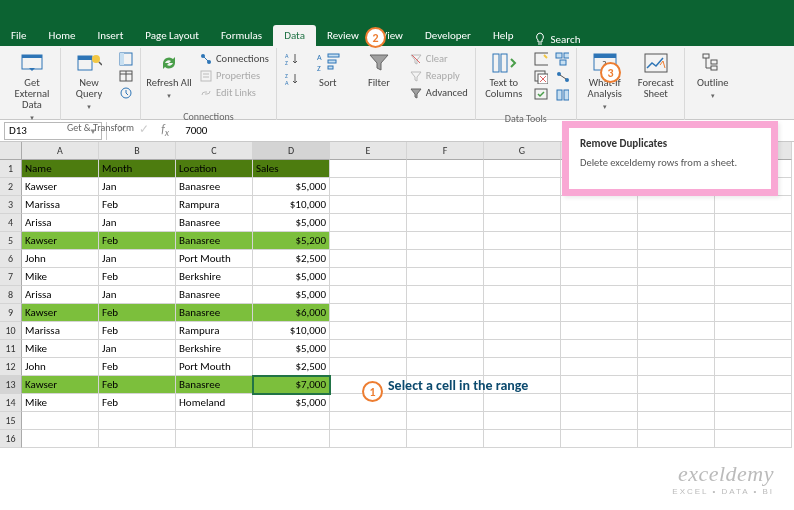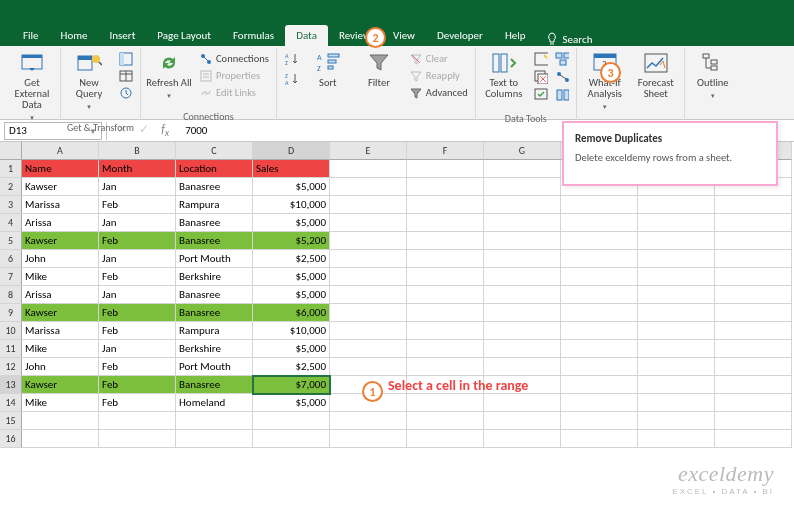--- a/index.html
+++ b/index.html
@@ -2,21 +2,21 @@
 <html><head>
 <meta charset="utf-8">
 <style>
 * { margin:0; padding:0; box-sizing:border-box; }
 body { font-family:"Segoe UI","Calibri",sans-serif; font-size:11px; background:#fff; width:794px; height:510px; overflow:hidden; position:relative; }
 
 
 .title-bar { height:22px; background:#0c6332; display:flex; align-items:center; padding:0 8px; }
 
 
-.tabs { height:24px; background:#0c6332; display:flex; align-items:end; padding-left:12px; }
+.tabs { height:24px; background:#0c6332; display:flex; align-items:end; padding-left:0; }
 .tab { color:#fff; padding:4px 11px; font-size:11px; cursor:pointer; position:relative; }
 .tab.active { background:#f3f3f3; color:#217346; border-radius:3px 3px 0 0; }
 .tab.file { background:transparent; }
 .search-box { margin-left:8px; color:#fff; display:flex; align-items:center; gap:4px; }
 
 
 .ribbon { height:74px; background:#f3f3f3; border-bottom:1px solid #c8c8c8; display:flex; padding:2px 4px 0 4px; position:relative; }
 .group { display:flex; flex-direction:column; height:72px; padding:0 4px; border-right:1px solid #d9d9d9; }
 .group-body { flex:1; display:flex; align-items:flex-start; gap:3px; padding-top:2px; }
 .group-label { text-align:center; font-size:10px; color:#666; height:14px; line-height:12px;margin-top:10px; }
@@ -38,33 +38,33 @@
 
 .grid { position:relative; }
 .row { display:flex; height:18px; }
 .rh { width:22px; background:#e6e6e6; border-right:1px solid #aaa; border-bottom:1px solid #d4d4d4; display:flex; align-items:center; justify-content:center; font-size:10px; color:#333; }
 .rh.sel { background:#d4d4d4; }
 .ch { background:#e6e6e6; border-right:1px solid #d4d4d4; border-bottom:1px solid #aaa; display:flex; align-items:center; justify-content:center; font-size:10px; color:#333; }
 .ch.sel { background:#d4d4d4; }
 .cell { border-right:1px solid #d4d4d4; border-bottom:1px solid #d4d4d4; padding:0 3px; display:flex; align-items:center; font-size:11px; overflow:hidden; white-space:nowrap; }
 .cell.r { justify-content:flex-end; }
 .corner { width:22px; background:#e6e6e6; border-right:1px solid #aaa; border-bottom:1px solid #aaa; }
-.hdr { background:#ef4444; }
+.hdr { background:#4d7c0f; }
 .hl { background:#7cbf3c; }
 .active-cell { outline:2px solid #217346; outline-offset:-1px; position:relative; }
 
 
 .cA,.hA{width:77px}.cB,.hB{width:77px}.cC,.hC{width:77px}.cD,.hD{width:77px}
 .cE,.hE{width:77px}.cF,.hF{width:77px}.cG,.hG{width:77px}.cH,.hH{width:77px}
 .cI,.hI{width:77px}.cJ,.hJ{width:77px}
 
 
 .callout { position:absolute; width:21px; height:21px; border:2px solid #ed7d31; border-radius:50%; display:flex; align-items:center; justify-content:center; font-size:12px; font-weight:700; color:#ed7d31; background:#fff; z-index:15; }
-.annot { position:absolute; color:#ef4444; font-weight:700; font-size:14px; line-height:16px; z-index:14; }
-.tooltip { position:absolute; background:#fff; border:2px solid #f9a8d4; padding:9px 11px 12px; font-size:10.5px; width:216px; z-index:20; box-shadow:2px 2px 4px rgba(0,0,0,.08); }
+.annot { position:absolute; color:#0c4a6e; font-weight:700; font-size:14px; line-height:16px; z-index:14; }
+.tooltip { position:absolute; background:#fff; border:7px solid #f9a8d4; padding:9px 11px 12px; font-size:10.5px; width:216px; z-index:20; box-shadow:2px 2px 4px rgba(0,0,0,.08); }
 .tooltip .t-title { font-weight:600; font-size:11px; margin-bottom:6px; color:#333; }
 .tooltip .t-body { color:#555; }
 
 .watermark { position:absolute; right:20px; bottom:14px; color:#bbb; font-family:Georgia,serif; font-style:italic; font-size:22px; letter-spacing:.5px; z-index:5; text-align:right; }
 .watermark small { font-size:8px; letter-spacing:2px; display:block; font-style:normal; font-family:sans-serif; }
 
 svg { display:block; }
 </style>
 </head>
 <body>

